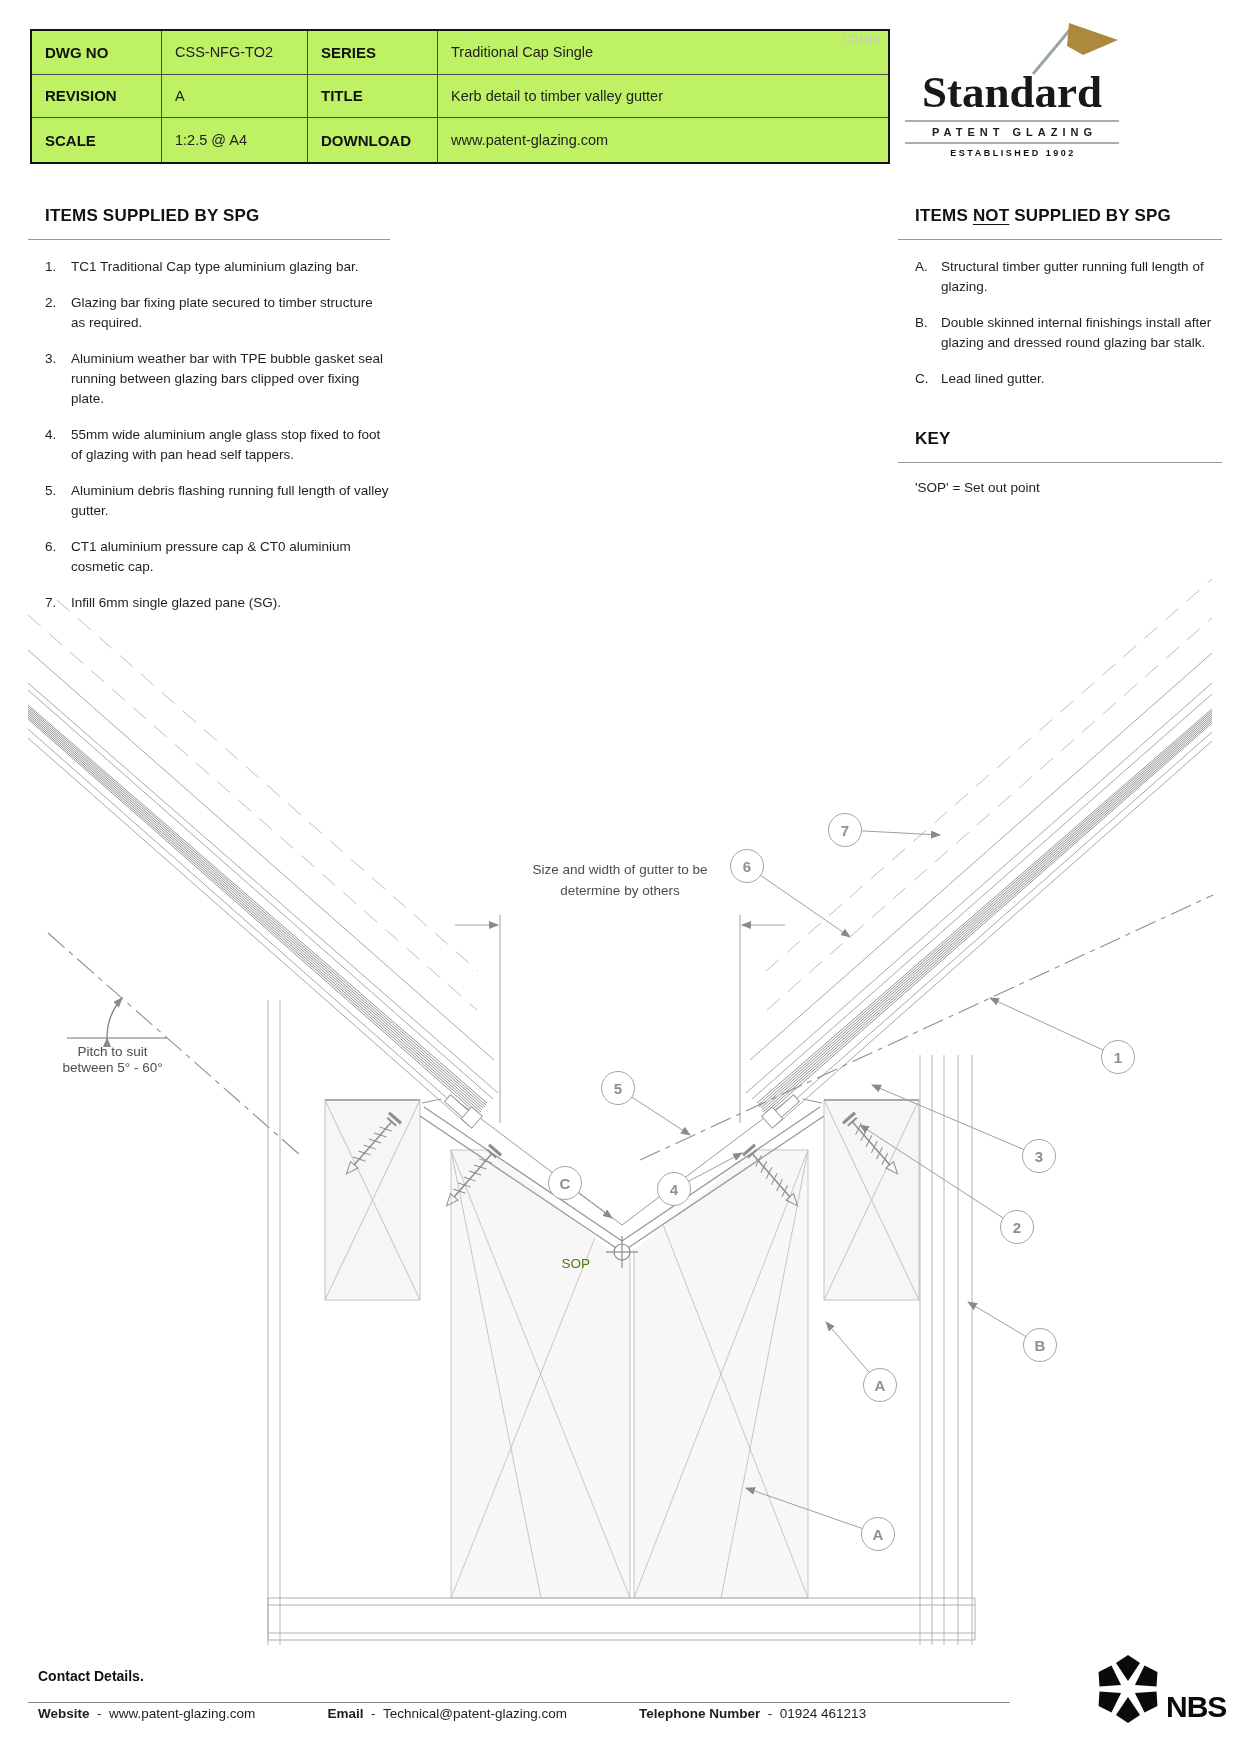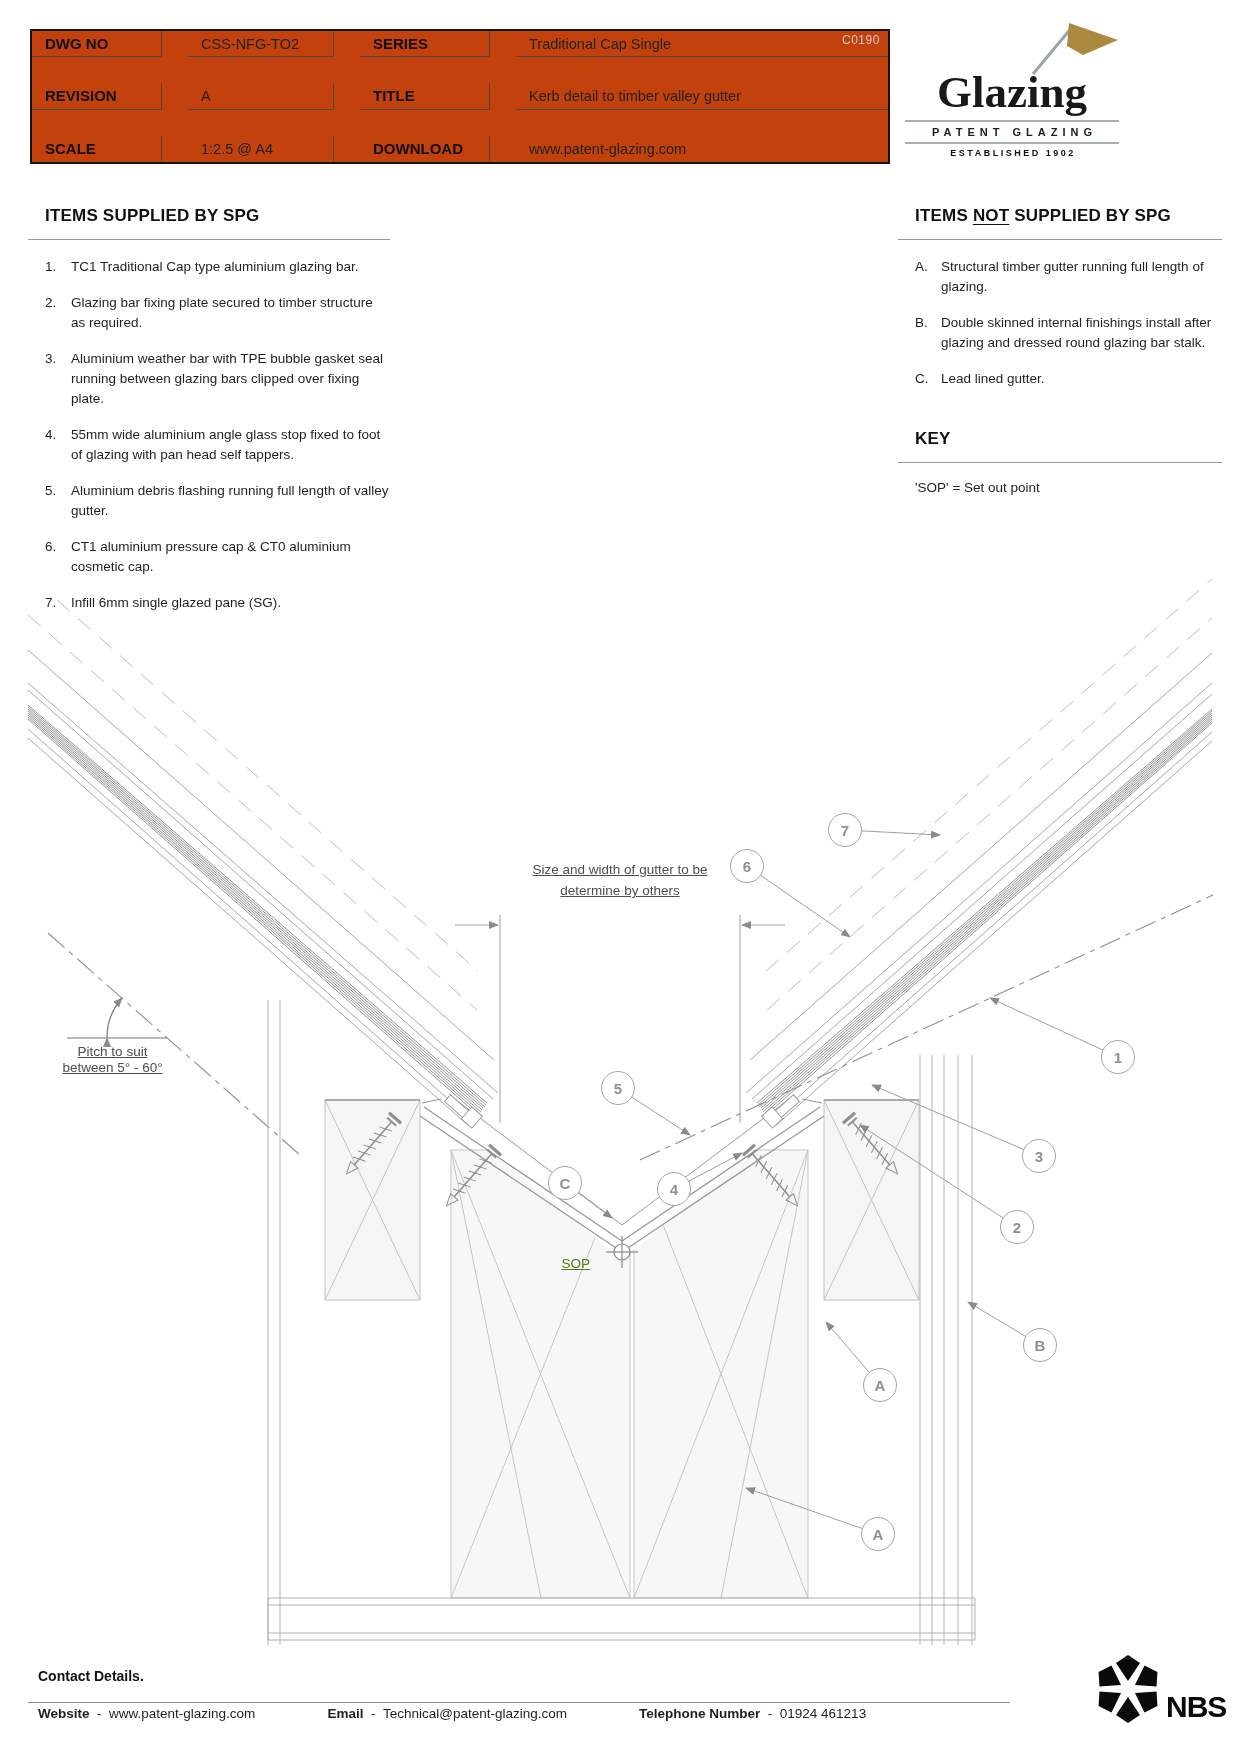--- a/index.html
+++ b/index.html
@@ -1,21 +1,21 @@
 <!DOCTYPE html>
 <html><head>
 <meta charset="utf-8">
 <style>
   html,body{margin:0;padding:0;background:#fff;}
   body{font-family:"Liberation Sans",sans-serif;color:#222;}
   .page{position:relative;width:1240px;height:1754px;background:#ffffff;overflow:hidden;}
 
   
   .tblock{position:absolute;left:30px;top:29px;width:856px;height:131px;border:2px solid #141414;
-          display:grid;grid-template-columns:130px 146px 130px 1fr;grid-auto-rows:1fr;background:#c2410c;gap:26px;}
+          display:grid;grid-template-columns:130px 146px 130px 1fr;grid-auto-rows:1fr;background:#bef264;}
   .tblock .cell{display:flex;align-items:center;padding-left:13px;font-size:14.5px;
                 border-right:1px solid #4a4a4a;border-bottom:1px solid #4a4a4a;overflow:hidden;}
   .tblock .cell.lastcol{border-right:none;}
   .tblock .cell.lastrow{border-bottom:none;}
   .tblock .lbl{font-weight:bold;color:#111;font-size:15px;}
   .watermark{position:absolute;left:842px;top:33px;font-size:12px;color:#c9c9c9;letter-spacing:.5px;}
 
   
   .logo{position:absolute;left:903px;top:18px;width:218px;height:148px;text-align:center;}
   .logo .flag{position:absolute;right:0px;top:2px;}
@@ -33,21 +33,21 @@
   .col-hr{border:none;border-top:1px solid #9a9a9a;margin:13px 0 17px 0;}
   .itm{display:flex;margin-bottom:16px;font-size:13.5px;line-height:20px;color:#1f1f1f;}
   .itm .n{width:26px;flex:0 0 26px;padding-left:17px;box-sizing:content-box;}
   .itm .t{flex:1;}
   .u{text-decoration:underline;text-underline-offset:3px;}
   .keyblock{margin-top:40px;}
   .keytext{font-size:13.5px;color:#1f1f1f;padding-left:17px;margin-top:16px;}
 
   
   .draw{position:absolute;left:0;top:540px;width:1240px;height:1120px;}
-  .dlabel{position:absolute;font-size:13.5px;color:#4d4d4d;text-align:center;text-decoration:underline;}
+  .dlabel{position:absolute;font-size:13.5px;color:#4d4d4d;text-align:center;}
   .bub{position:absolute;width:34px;height:34px;border:1.5px solid #a5a5a5;border-radius:50%;
        background:#fff;color:#8f8f8f;font-weight:bold;font-size:15px;display:flex;
        align-items:center;justify-content:center;box-sizing:border-box;}
 
   
   .foot-h{position:absolute;left:38px;top:1668px;font-size:14px;font-weight:bold;color:#111;}
   .foot-hr{position:absolute;left:28px;top:1694px;width:982px;border:none;border-top:1px solid #8a8a8a;}
   .foot-line{position:absolute;left:38px;top:1706px;width:972px;display:flex;gap:72px;
              font-size:13.5px;color:#1f1f1f;align-items:baseline;}
   .foot-line .grp{white-space:nowrap;}
@@ -76,21 +76,21 @@
     <div class="cell lbl lastrow">DOWNLOAD</div>
     <div class="cell lastcol lastrow">www.patent-glazing.com</div>
   </div>
   <div class="watermark">C0190</div>
 
   <div class="logo">
     <svg class="flag" width="100" height="56" viewBox="0 0 100 56">
       <line x1="12" y1="54" x2="52" y2="6" stroke="#9aa5a5" stroke-width="3"></line>
       <polygon points="48,3 97,20 62,35 46,26" fill="#ab8a3e"></polygon>
     </svg>
-    <div class="name">Glazing</div>
+    <div class="name">Standard</div>
     <div class="rule"></div>
     <div class="sub">PATENT GLAZING</div>
     <div class="rule2"></div>
     <div class="est">ESTABLISHED 1902</div>
   </div>
 
   <div class="col-left">
     <div class="col-h">ITEMS SUPPLIED BY SPG</div>
     <hr class="col-hr">
     <div class="itm">

